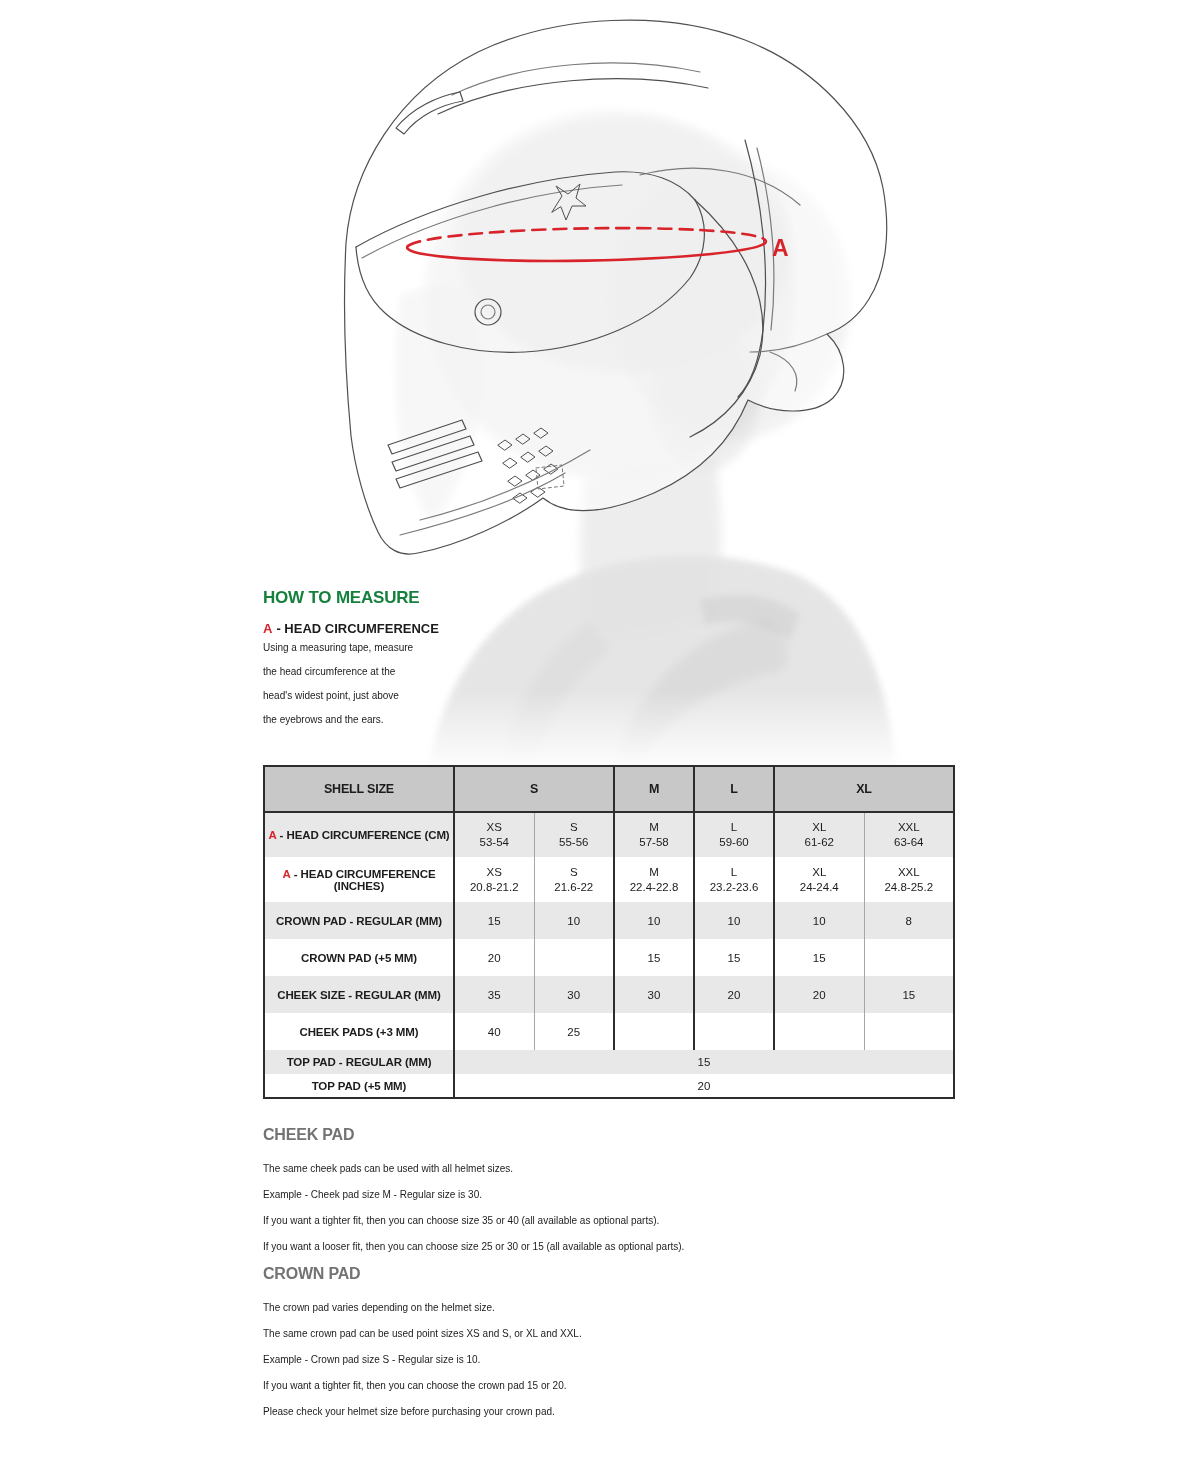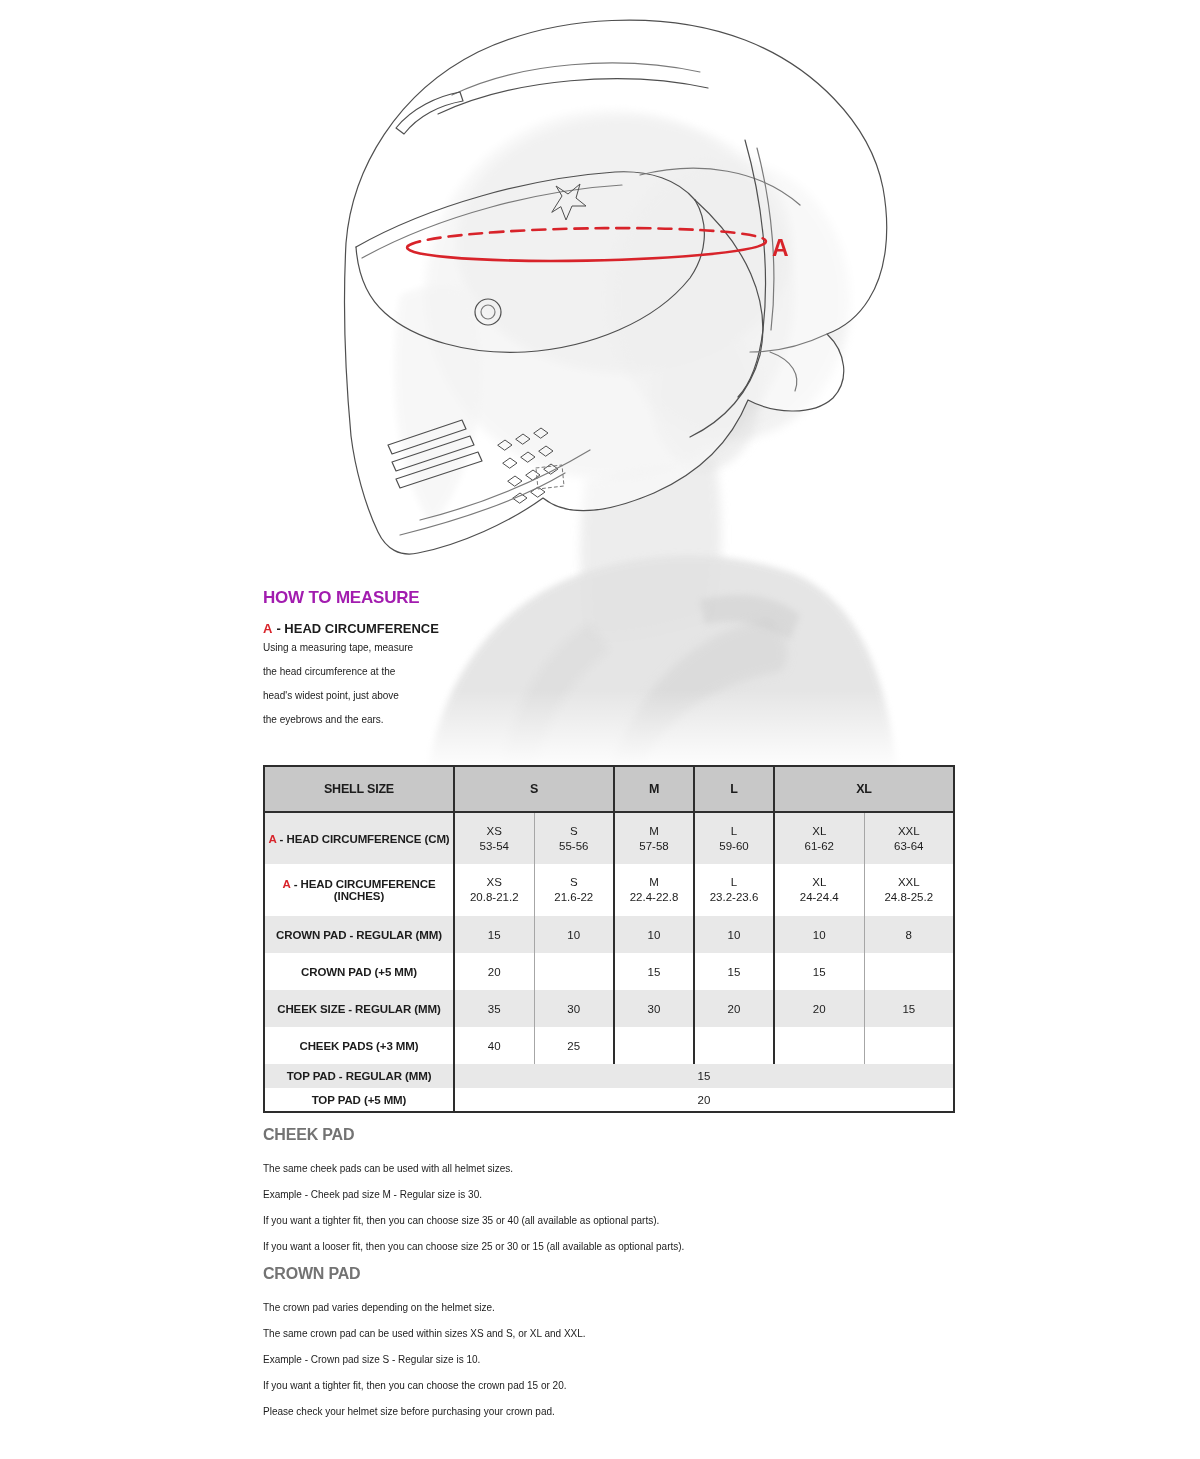--- a/index.html
+++ b/index.html
@@ -4,42 +4,42 @@
 <style>
   * { margin:0; padding:0; box-sizing:border-box; }
   body { background:#ffffff; font-family:"Liberation Sans", sans-serif; }
   .page { position:relative; width:1200px; height:1459px; background:#fff; overflow:hidden; }
 
   
   .illustration { position:absolute; left:0; top:0; width:1200px; height:772px; }
 
   
   .measure-block { position:absolute; left:263px; top:588px; white-space:nowrap; }
-  .h-red { color:#a21caf; font-weight:700; font-size:17px; letter-spacing:-0.2px; }
+  .h-red { color:#15803d; font-weight:700; font-size:17px; letter-spacing:-0.2px; }
   .legend-line { margin-top:13px; font-size:13px; font-weight:700; color:#1c1c1c; }
   .legend-key { color:#d8232a; margin-right:4px; }
   .body-line { font-size:10px; line-height:24px; color:#1c1c1c; }
   .measure-block .body-line:first-of-type { margin-top:3px; }
 
   
   .size-table-wrap { position:absolute; left:263px; top:765px; }
   table.size-table { width:690px; border-collapse:collapse; table-layout:fixed;
                      border:2px solid #2d2d2d; }
   table.size-table th, table.size-table td { font-size:11.5px; color:#1c1c1c;
                      text-align:center; vertical-align:middle; padding:2px 3px; }
   tr.head-row { height:46px; background:#c8c8c8; }
   tr.head-row th { font-size:12.5px; font-weight:700; border-bottom:2px solid #2d2d2d; letter-spacing:-0.2px; }
   th.corner { border-right:2px solid #2d2d2d; }
   .gdiv { border-left:2px solid #2d2d2d; }
   .sdiv { border-left:1px solid #a6a6a6; }
   td.rowlabel { text-align:left; padding-left:13px; font-weight:700; font-size:10.5px;
                 letter-spacing:-0.1px; border-right:2px solid #2d2d2d; }
   td.rowlabel .red-key { color:#d8232a; margin-right:3px; }
   tr.shade { background:#e8e8e8; }
-  tr.r-tall { height:52px; }
+  tr.r-tall { height:45px; }
   tr.r-std  { height:37px; }
   tr.r-span { height:24px; }
   .cell-2l div { line-height:15px; }
 
   
   .text-section { position:absolute; left:263px; white-space:nowrap; }
   .section-title { color:#737373; font-weight:700; font-size:16px; letter-spacing:-0.2px; margin-bottom:12px; }
   .text-section .body-line { line-height:26px; }
   .cheek-section { top:1126px; }
   .crown-section { top:1265px; }
@@ -268,19 +268,19 @@
     <div class="section-title">CHEEK PAD</div>
     <div class="body-line">The same cheek pads can be used with all helmet sizes.</div>
     <div class="body-line">Example - Cheek pad size M - Regular size is 30.</div>
     <div class="body-line">If you want a tighter fit, then you can choose size 35 or 40 (all available as optional parts).</div>
     <div class="body-line">If you want a looser fit, then you can choose size 25 or 30 or 15 (all available as optional parts).</div>
   </div>
 
   <div class="text-section crown-section">
     <div class="section-title">CROWN PAD</div>
     <div class="body-line">The crown pad varies depending on the helmet size.</div>
-    <div class="body-line">The same crown pad can be used within sizes XS and S, or XL and XXL.</div>
+    <div class="body-line">The same crown pad can be used point sizes XS and S, or XL and XXL.</div>
     <div class="body-line">Example - Crown pad size S - Regular size is 10.</div>
     <div class="body-line">If you want a tighter fit, then you can choose the crown pad 15 or 20.</div>
     <div class="body-line">Please check your helmet size before purchasing your crown pad.</div>
   </div>
 
 </div>
 
 </body></html>

